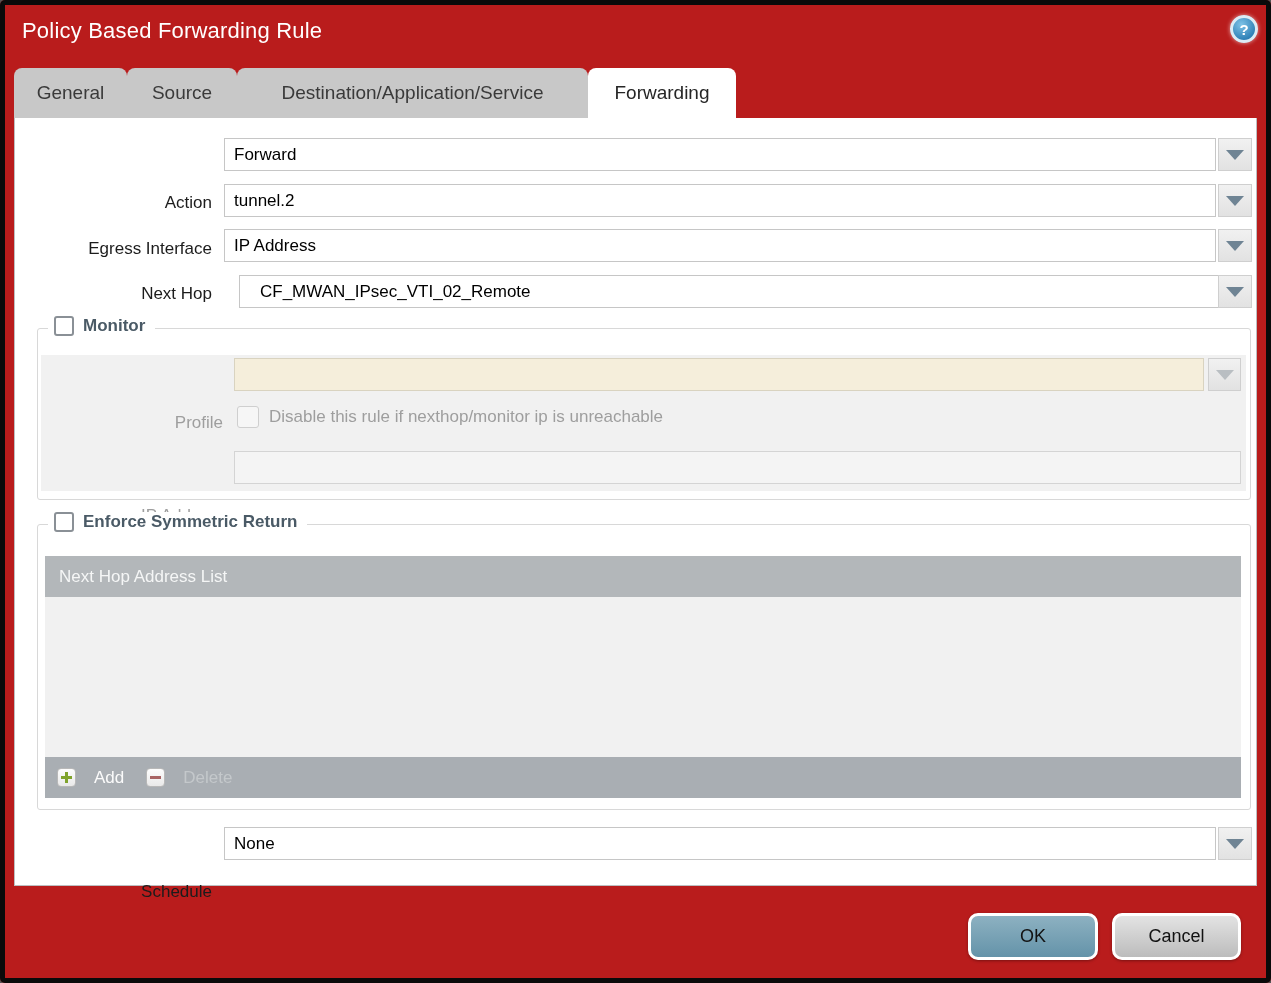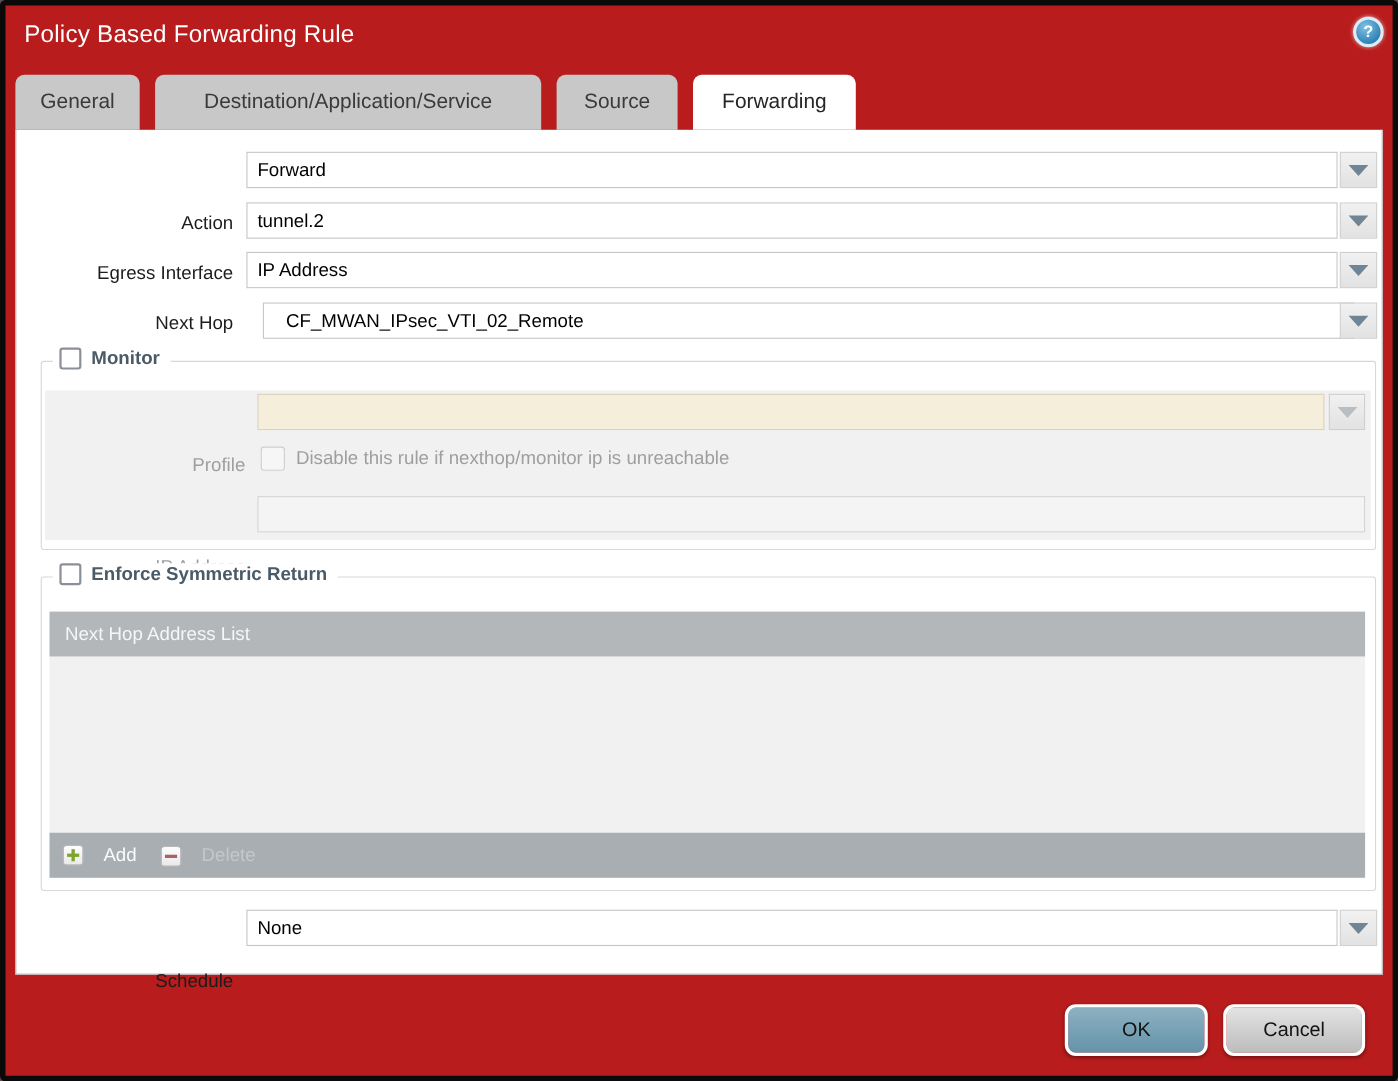--- a/index.html
+++ b/index.html
@@ -28,21 +28,21 @@
     border: 3px solid #dcecf5;
     box-shadow: 0 0 4px rgba(255,255,255,.6);
     display: flex; align-items: center; justify-content: center;
     cursor: pointer;
   }
   .help-icon::after { content: "?"; color: #fff; font-size: 15px; font-weight: bold; }
 
   
   .tabs {
     position: absolute; left: 14px; top: 68px; height: 50px;
-    display: flex; gap: 14px; align-items: flex-end;
+    display: flex; gap: 0; align-items: flex-end;
   }
   .tab {
     height: 50px; background: #c8c8c8; color: #3a3a3a;
     border-radius: 8px 8px 0 0;
     display: flex; align-items: center; justify-content: center;
     font-size: 19px; cursor: pointer;
   }
   .tab.t0 { width: 113px; }
   .tab.t1 { width: 110px; }
   .tab.t2 { width: 351px; }
@@ -121,21 +121,21 @@
     height: 41px; background: #b3b7ba; color: #f5f6f6;
     font-size: 17px; line-height: 41px; padding: 0 14px;
   }
   .nh-body { height: 160px; background: #f1f1f1; }
   .nh-footer {
     height: 41px; background: #a9aeb3;
     display: flex; align-items: center; gap: 22px; padding: 0 12px;
   }
   .tool-btn { display: flex; align-items: center; gap: 18px; cursor: pointer; }
   .tool-btn .tlabel { font-size: 17px; color: #fbfbfb; }
-  .tool-btn.disabled { cursor: default; align-items: flex-end; }
+  .tool-btn.disabled { cursor: default; }
   .tool-btn.disabled .tlabel { color: #c4c8cb; }
 
   .plus-icon, .minus-icon {
     position: relative; width: 19px; height: 19px;
     background: linear-gradient(#fdfdfd, #e9e9e9);
     border: 1px solid #b8b8b8; border-radius: 4px; flex: 0 0 auto;
   }
   .plus-icon::before, .plus-icon::after {
     content: ""; position: absolute; background: #7fa32c;
   }
@@ -162,22 +162,22 @@
 </head>
 <body>
 
 <div id="dialog">
 
   <div class="title">Policy Based Forwarding Rule</div>
   <div class="help-icon"></div>
 
   <div class="tabs">
     <div class="tab t0">General</div>
+    <div class="tab t1">Source</div>
     <div class="tab t2">Destination/Application/Service</div>
-    <div class="tab t1">Source</div>
     <div class="tab t3 active">Forwarding</div>
   </div>
 
   <div class="content">
 
     <div class="flabel" style="left:0; top:20px; width:197px;">Action</div>
     <div class="combo" style="left:209px; top:20px; width:992px;">Forward</div>
     <div class="trigger" style="left:1203px; top:20px;">
       <span class="tri"></span>
     </div>

